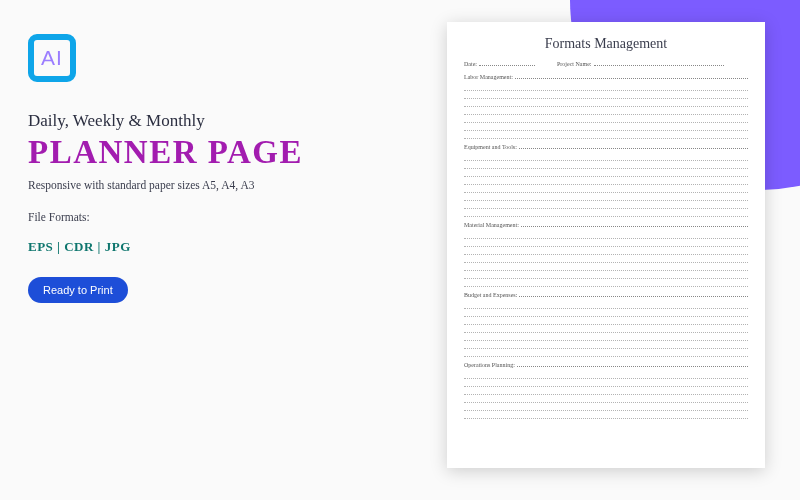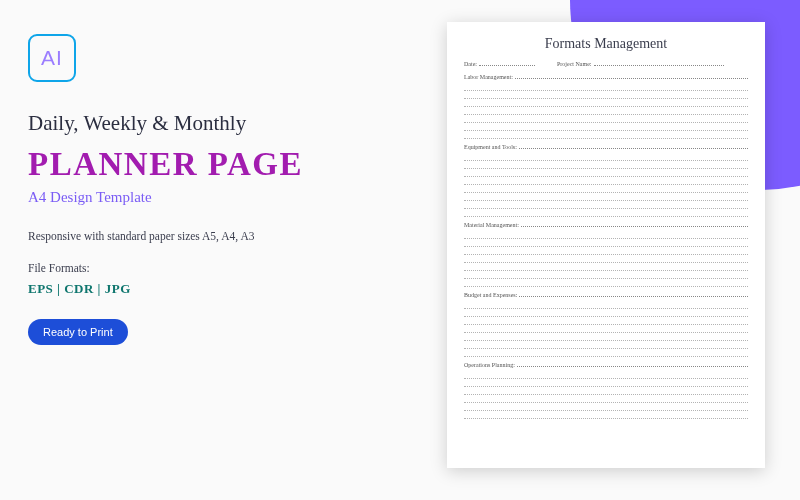--- a/index.html
+++ b/index.html
@@ -24,38 +24,38 @@
     .content-area {
       position: absolute;
       left: 28px;
       top: 34px;
       width: 370px;
       z-index: 2;
     }
     .ai-badge {
       width: 48px;
       height: 48px;
-      border: 2px solid #0ea5e9;
+      border: 6px solid #0ea5e9;
       border-radius: 9px;
       display: flex;
       align-items: center;
       justify-content: center;
       color: #9b7dff;
       font-family: Arial, sans-serif;
       font-size: 21px;
       font-weight: 400;
       margin-bottom: 28px;
       letter-spacing: 1px;
     }
     .heading-small {
-      font-size: 21px;
+      font-size: 17px;
       color: #2b2e40;
       font-weight: 400;
       line-height: 1.3;
-      margin-bottom: 9px;
+      margin-bottom: 2px;
     }
     .heading-large {
       font-size: 33px;
       color: #a21caf;
       font-weight: 700;
       letter-spacing: 1.5px;
       margin-bottom: 6px;
     }
     .subtitle {
       font-size: 15px;
@@ -64,21 +64,21 @@
     }
     .description {
       font-size: 11.5px;
       color: #3a3d4d;
       line-height: 1.55;
       margin-bottom: 16px;
     }
     .formats-label {
       font-size: 11.5px;
       color: #3a3d4d;
-      margin-bottom: 7px;
+      margin-bottom: 16px;
     }
     .formats-list {
       font-size: 13px;
       color: #0f766e;
       font-weight: 700;
       letter-spacing: 0.5px;
       margin-bottom: 22px;
     }
     .print-badge {
       display: inline-block;
@@ -156,21 +156,20 @@
 <body>
 
 <div class="accent-shape"></div>
 
 <div class="content-area">
   <div class="ai-badge">
     <span>AI</span>
   </div>
   <div class="heading-small">Daily, Weekly &amp; Monthly</div>
   <div class="heading-large">PLANNER PAGE</div>
-  <div class="subtitle">A4 Design Template</div>
   <div class="description">Responsive with standard paper sizes A5, A4, A3</div>
   <div class="formats-label">File Formats:</div>
   <div class="formats-list">EPS  |  CDR  |  JPG</div>
   <div class="print-badge">Ready to Print</div>
 </div>
 
 <div class="planner-page">
   <div class="planner-title">Formats Management</div>
   <div class="planner-meta">
     <div class="meta-field">

